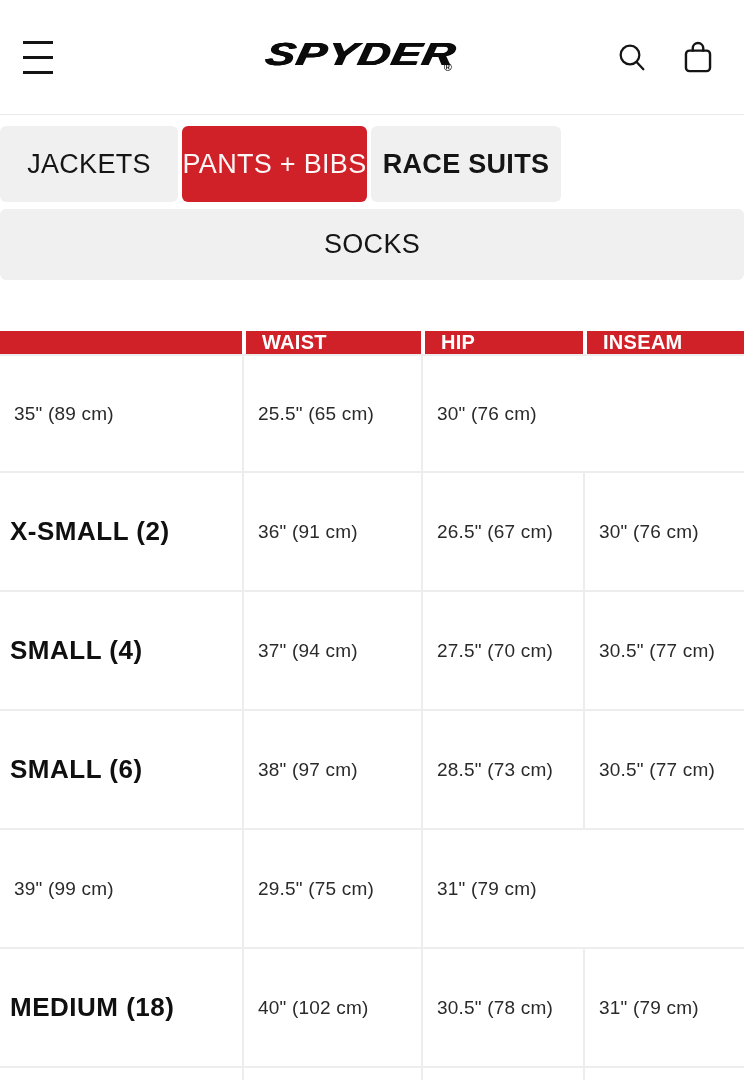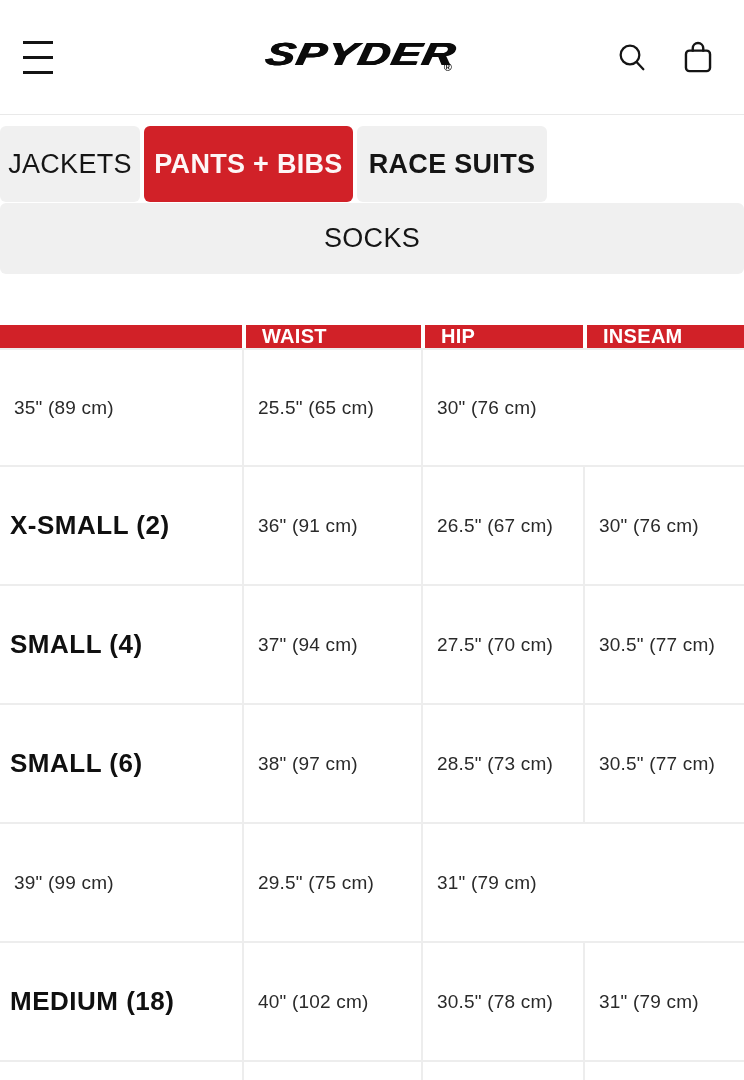--- a/index.html
+++ b/index.html
@@ -77,29 +77,29 @@
     border: none;
     border-radius: 6px;
     font-family: "Liberation Sans", sans-serif;
     font-size: 27px;
     font-weight: 500;
     letter-spacing: 0.3px;
     color: #151515;
     display: flex; align-items: center; justify-content: center;
     cursor: pointer;
   }
-  .tabs-row1 .tab:nth-child(1) { width: 140px; }
-  .tabs-row1 .tab:nth-child(2) { width: 209px; font-weight: bold; }
+  .tabs-row1 .tab:nth-child(1) { width: 178px; }
+  .tabs-row1 .tab:nth-child(2) { width: 185px; }
   .tabs-row1 .tab:nth-child(3) { width: 190px; font-weight: bold; }
   .tabs-row1 .tab:nth-child(4) { width: 175px; }
   .tab.active {
     background: #d12128;
     color: #fdf6f6;
   }
-  .tabs-row2 { margin-top: 1px; }
+  .tabs-row2 { margin-top: 7px; }
   .tabs-row2 .tab { width: 744px; height: 71px; }
 
   
   .size-table { margin-top: 20px; }
   .thead-row {
     display: grid;
     grid-template-columns: 242px 179px 162px 161px;
     height: 54px;
   }
   .th {

